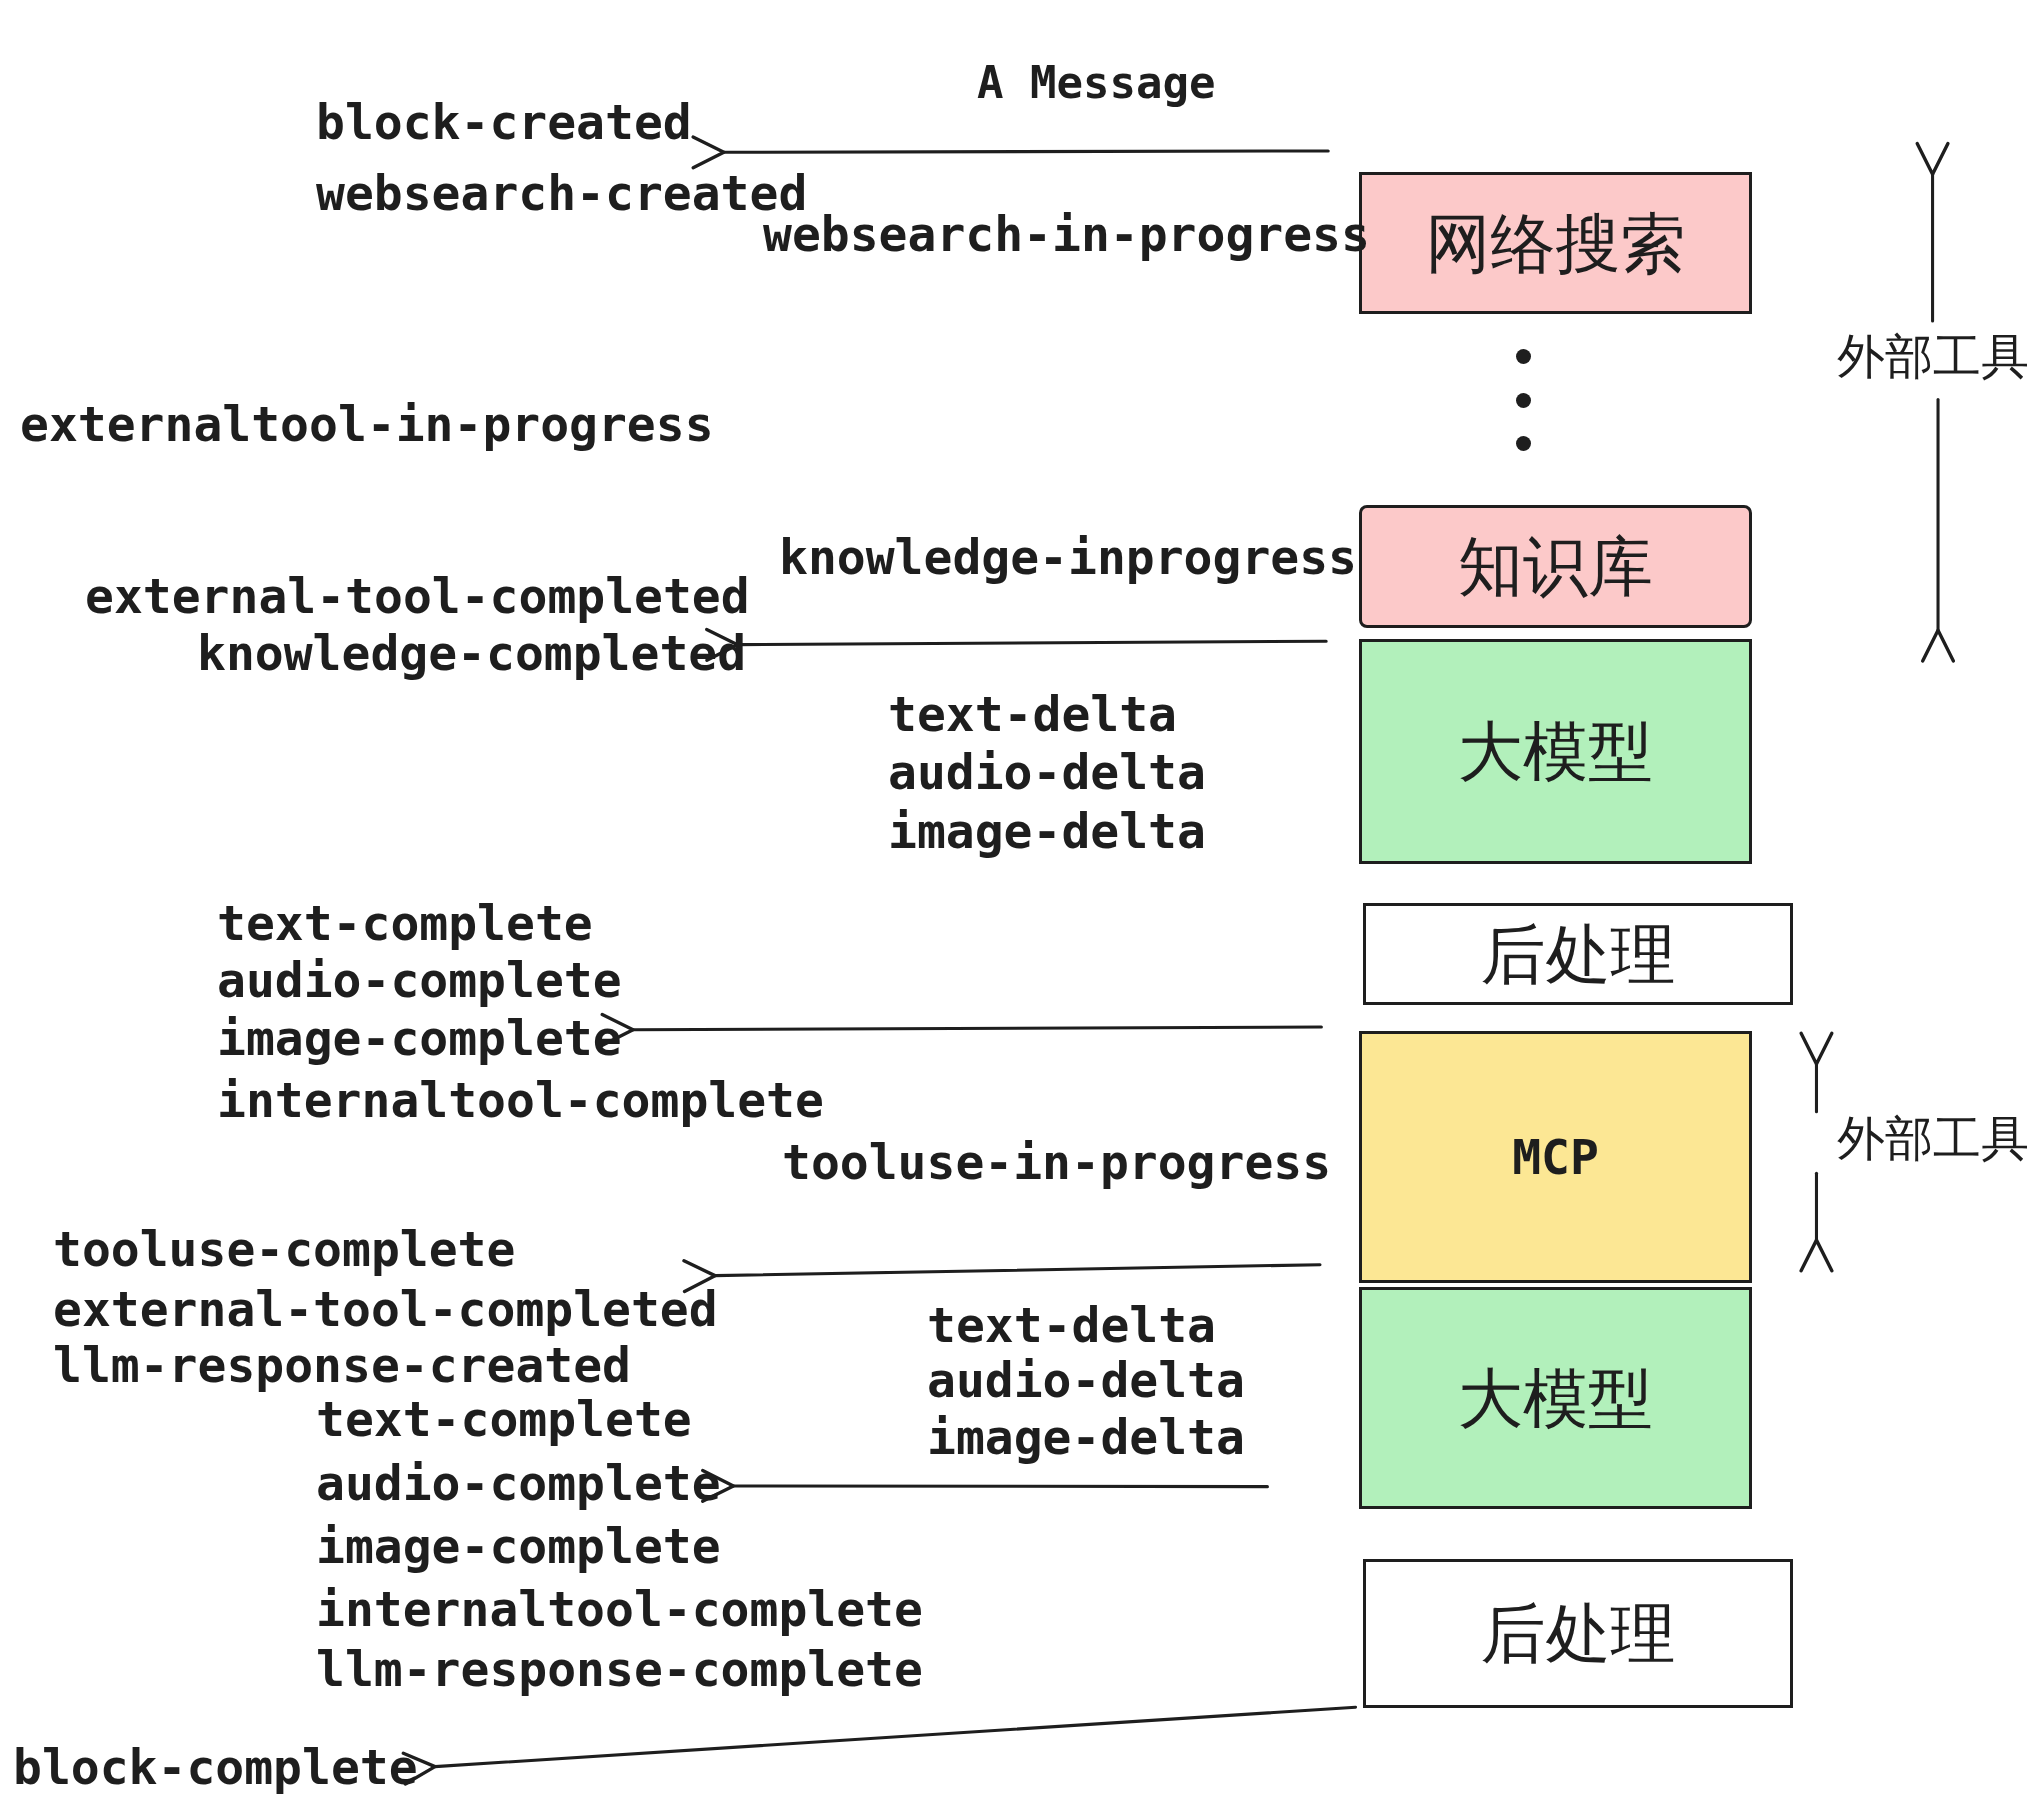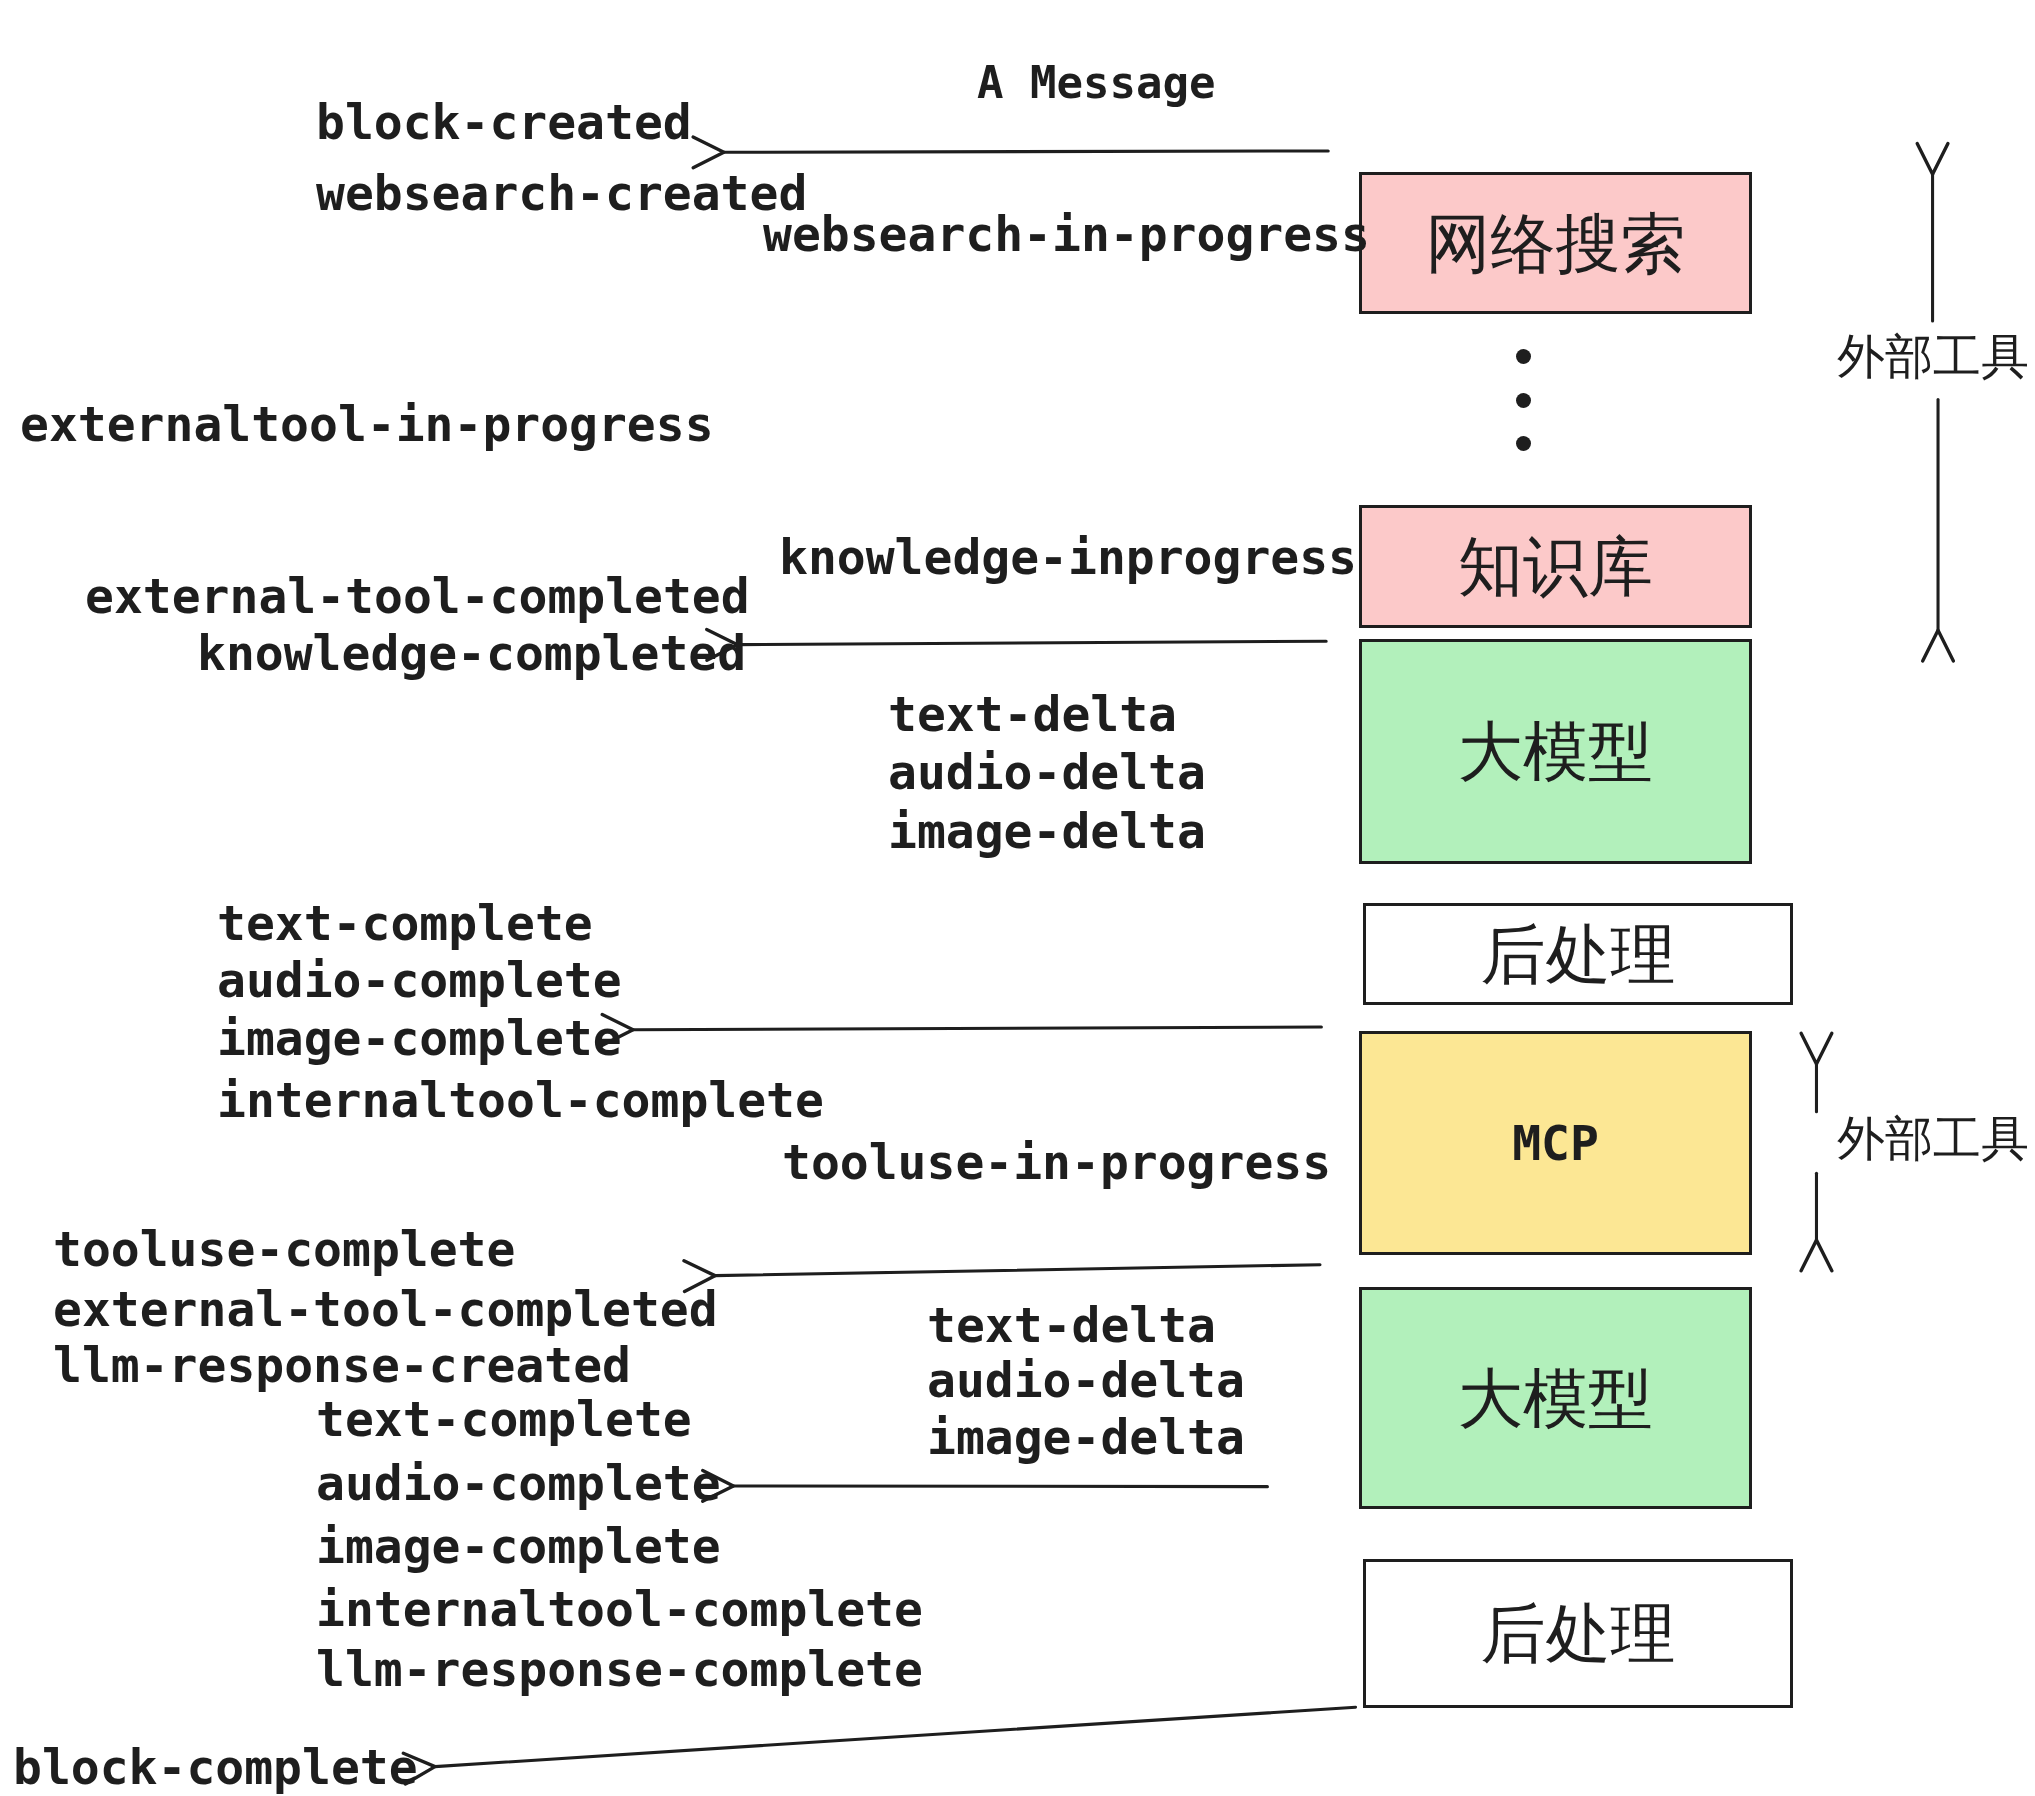--- a/index.html
+++ b/index.html
@@ -100,33 +100,33 @@
     <line class="arrow-line" x1="2830" y1="470" x2="2830" y2="255" marker-end="url(#ah)"></line>
     <line class="arrow-line" x1="2838" y1="585" x2="2838" y2="923" marker-end="url(#ah)"></line>
     <line class="arrow-line" x1="2660" y1="1628" x2="2660" y2="1558" marker-end="url(#ah)"></line>
     <line class="arrow-line" x1="2660" y1="1718" x2="2660" y2="1816" marker-end="url(#ah)"></line>
   </svg>
 
   <div class="box" style="left:1359px; top:172px; width:393px; height:142px; background:var(--pink);">
     <span class="cn">网络搜索</span>
   </div>
 
-  <div class="box" style="left:1359px; top:505px; width:393px; height:123px; background:var(--pink);">
+  <div class="box" style="left:1359px; top:505px; width:393px; height:123px; background:var(--pink);border-radius:8px;">
     <span class="cn">知识库</span>
   </div>
 
   <div class="box" style="left:1359px; top:639px; width:393px; height:225px; background:var(--green);">
     <span class="cn">大模型</span>
   </div>
 
   <div class="box" style="left:1363px; top:903px; width:430px; height:102px; background:var(--white_box);">
     <span class="cn">后处理</span>
   </div>
 
-  <div class="box" style="left:1359px; top:1031px; width:393px; height:224px; background:var(--yellow);">
+  <div class="box" style="left:1359px; top:1031px; width:393px; height:252px; background:var(--yellow);">
     <span class="code">MCP</span>
   </div>
 
   <div class="box" style="left:1359px; top:1287px; width:393px; height:222px; background:var(--green);">
     <span class="cn">大模型</span>
   </div>
 
   <div class="box" style="left:1363px; top:1559px; width:430px; height:149px; background:var(--white_box);">
     <span class="cn">后处理</span>
   </div>

